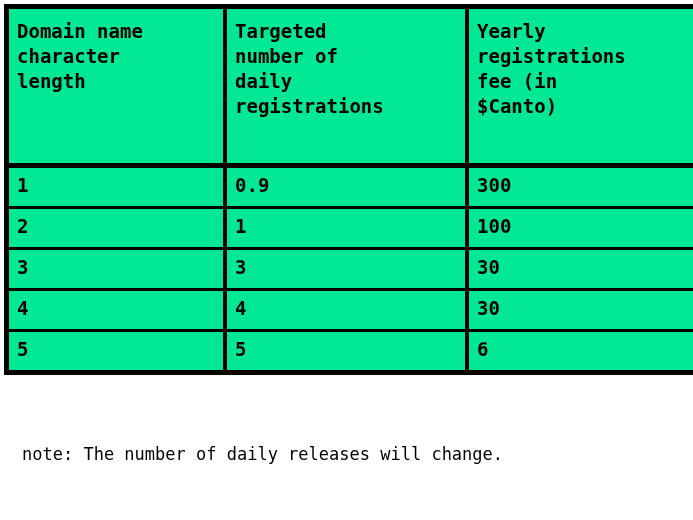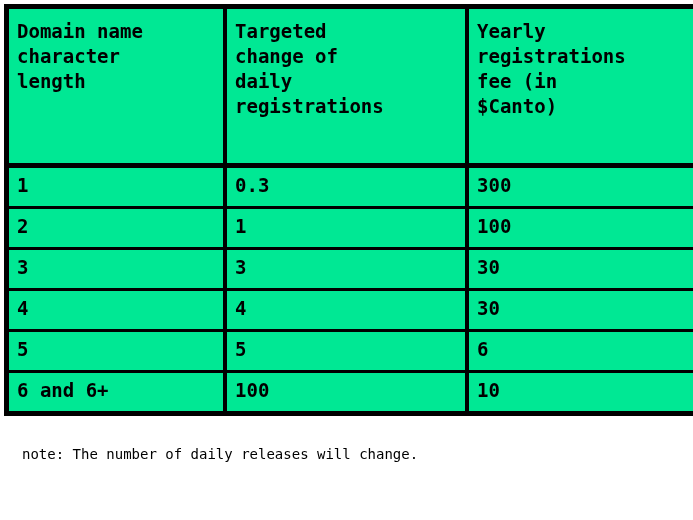--- a/index.html
+++ b/index.html
@@ -92,21 +92,21 @@
 
   
   .notes {
     position: absolute;
     left: 4px;
     top: 392px;
     width: 689px;
   }
   .note {
     color: #000000;
-    font-size: 14px;
+    font-size: 17px;
     line-height: 25px;
     font-weight: normal;
     white-space: pre-wrap;
     padding-left: 18px;
   }
   .note.first { margin-bottom: 12px; }
   .note-line { display: block; white-space: pre; }
 </style>
 </head>
 <body>
@@ -122,36 +122,36 @@
       </colgroup>
       <thead>
         <tr>
           <th>
             <span class="hdr-line">Domain name</span>
             <span class="hdr-line">character</span>
             <span class="hdr-line">length</span>
           </th>
           <th class="sep">
             <span class="hdr-line">Targeted</span>
-            <span class="hdr-line">change of</span>
+            <span class="hdr-line">number of</span>
             <span class="hdr-line">daily</span>
             <span class="hdr-line">registrations</span>
           </th>
           <th class="sep">
             <span class="hdr-line">Yearly</span>
             <span class="hdr-line">registrations</span>
             <span class="hdr-line">fee (in</span>
             <span class="hdr-line">$Canto)</span>
           </th>
         </tr>
       </thead>
       <tbody>
         <tr>
           <td>1</td>
-          <td class="sep">0.3</td>
+          <td class="sep">0.9</td>
           <td class="sep">300</td>
         </tr>
         <tr>
           <td>2</td>
           <td class="sep">1</td>
           <td class="sep">100</td>
         </tr>
         <tr>
           <td>3</td>
           <td class="sep">3</td>
@@ -160,25 +160,20 @@
         <tr>
           <td>4</td>
           <td class="sep">4</td>
           <td class="sep">30</td>
         </tr>
         <tr>
           <td>5</td>
           <td class="sep">5</td>
           <td class="sep">6</td>
         </tr>
-        <tr>
-          <td>6 and 6+</td>
-          <td class="sep">100</td>
-          <td class="sep">10</td>
-        </tr>
       </tbody>
     </table>
   </div>
 
   <div class="notes">
     <div class="note first">
       <span class="note-line">note: The number of daily releases will change.</span>
     </div>
 
   </div>

